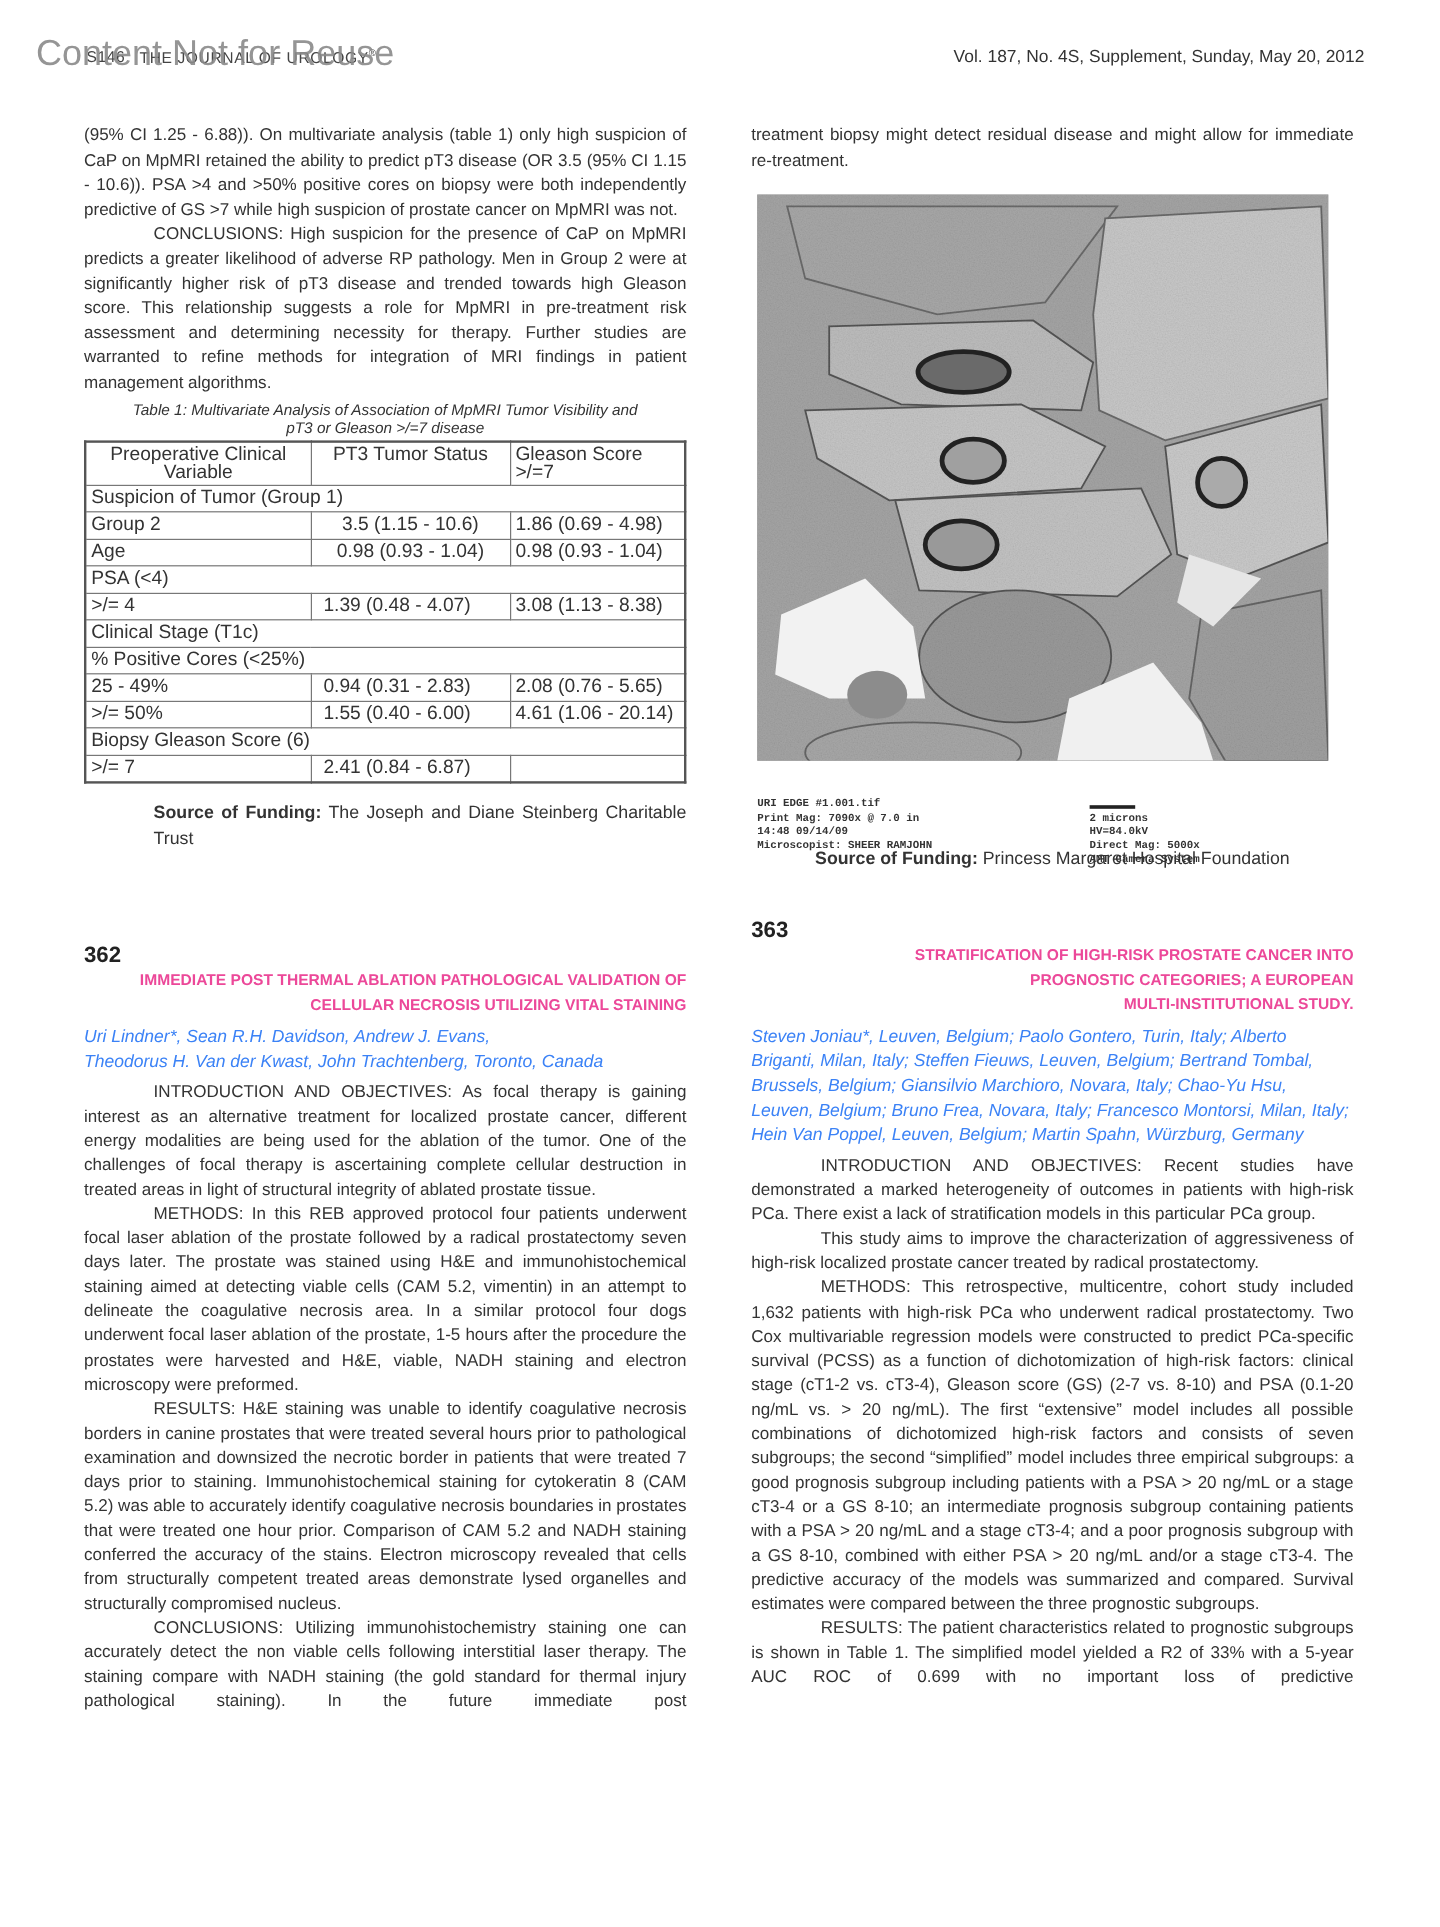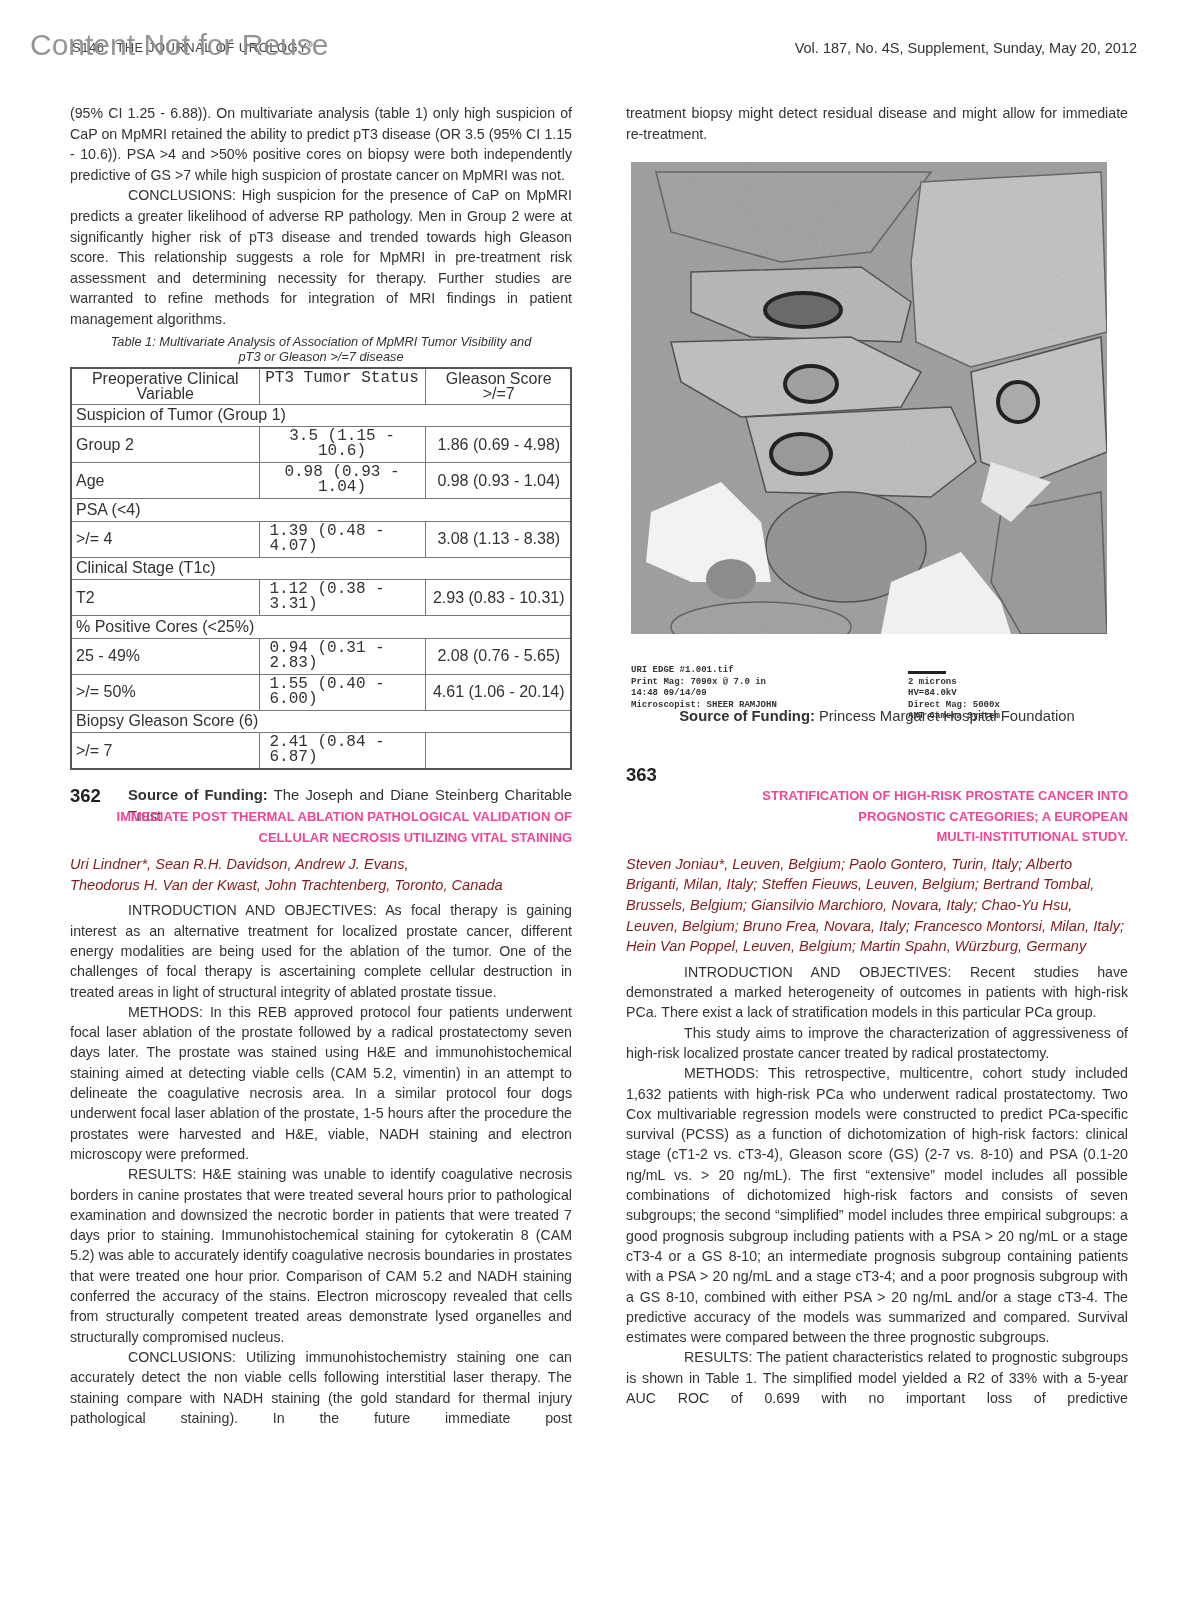--- a/index.html
+++ b/index.html
@@ -17,32 +17,32 @@
   .col-right { left: 626px; top: 103px; }
 
   p.body { text-align: justify; hyphens: manual; }
   p.indent { text-indent: 58px; }
 
   .tcap { font-size: 12.8px; line-height: 15px; text-align: center; margin-top: 4px; margin-bottom: 3px; font-style: italic; }
   table.t1 { width: 100%; border-collapse: collapse; font-size: 16px; line-height: 15px; border: 2px solid #555; }
   table.t1 td { border: 1.5px solid #777; padding: 2px 4px 3px 4px; height: 22.5px; vertical-align: middle; }
   table.t1 tr.head td { height: 34px; vertical-align: top; padding-top: 2px; }
   table.t1 td.c0 { width: 188px; }
-  table.t1 td.c1 { width: 166px; text-align: center; font-family: Liberation Mono, monospace; }
-  table.t1 td.c2 { text-align: center; padding-right: 2px; margin-left: 40px; }
+  table.t1 td.c1 { width: 166px; text-align: center; }
+  table.t1 td.c2 { text-align: left; padding-right: 2px; margin-left: 40px; }
   table.t1 td.c1l { text-align: left; padding-left: 10px; }
 
   .funding { font-size: 14.8px; line-height: 21px; text-align: justify; margin-top: 15px; padding-left: 58px; }
   .funding b { font-weight: bold; }
   .funding-right { position: absolute; left: 626px; top: 706px; width: 502px; text-align: center; font-size: 14.8px; line-height: 21px; }
   .funding-right b { font-weight: bold; }
 
   .abs-num { font-size: 18.5px; font-weight: bold; color: #222; line-height: 22px; }
   .abs-title { font-size: 13px; font-weight: bold; color: #ec4899; line-height: 20.6px; text-align: right; }
-  .abs-authors { font-style: italic; font-size: 14.6px; line-height: 20.6px; margin-top: 6px; margin-bottom: 5px; text-align: left; color: #7f1d1d; }
+  .abs-authors { font-style: italic; font-size: 14.6px; line-height: 20.6px; margin-top: 6px; margin-bottom: 5px; text-align: left; color: #3b82f6; }
 
   .sec362 { position: absolute; left: 70px; top: 785px; width: 502px; font-size: 14.2px; line-height: 20.3px; }
   .sec363 { position: absolute; left: 626px; top: 764px; width: 502px; font-size: 14.2px; line-height: 20.3px; }
 
   .figure { position: absolute; left: 631px; top: 162px; width: 476px; height: 472px; overflow: hidden; background: #a9a9a9; }
   .figcap { position: absolute; top: 634px; font-family: "Liberation Mono", monospace; font-size: 9px; line-height: 11.5px; color: #333; font-weight: bold; margin-top: 31px; }
   .figcap-left { left: 631px; }
   .figcap-right { left: 908px; }
   .scalebar { width: 38px; height: 2.5px; background: #222; margin-bottom: 3px; margin-top: 6px; }
 </style>
@@ -87,25 +87,20 @@
         <tr>
           <td colspan="3">PSA (&lt;4)</td>
         </tr>
         <tr>
           <td class="c0">&gt;/= 4</td>
           <td class="c1 c1l">1.39 (0.48 - 4.07)</td>
           <td class="c2">3.08 (1.13 - 8.38)</td>
         </tr>
         <tr>
           <td colspan="3">Clinical Stage (T1c)</td>
-        </tr>
-        <tr>
-          <td class="c0">T2</td>
-          <td class="c1 c1l">1.12 (0.38 - 3.31)</td>
-          <td class="c2">2.93 (0.83 - 10.31)</td>
         </tr>
         <tr>
           <td colspan="3">% Positive Cores (&lt;25%)</td>
         </tr>
         <tr>
           <td class="c0">25 - 49%</td>
           <td class="c1 c1l">0.94 (0.31 - 2.83)</td>
           <td class="c2">2.08 (0.76 - 5.65)</td>
         </tr>
         <tr>

